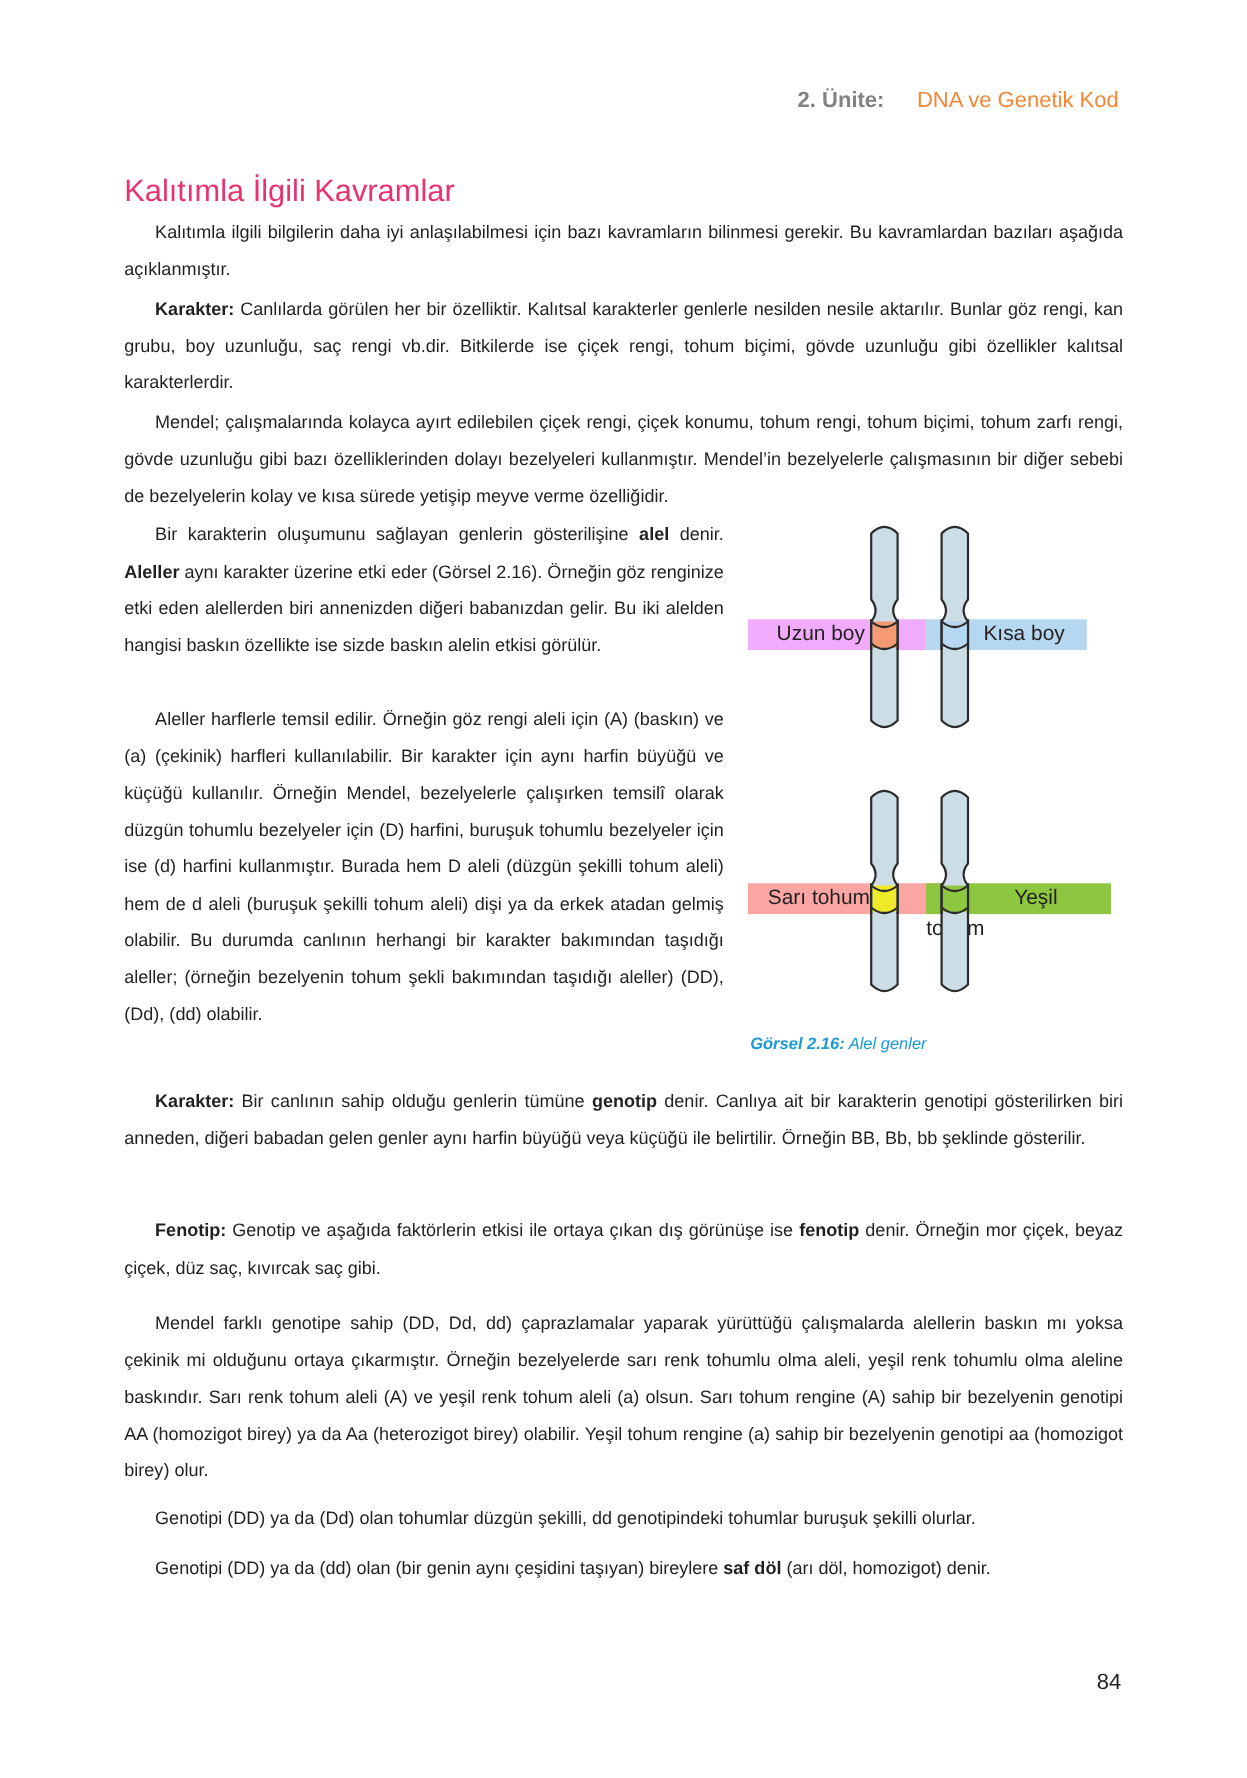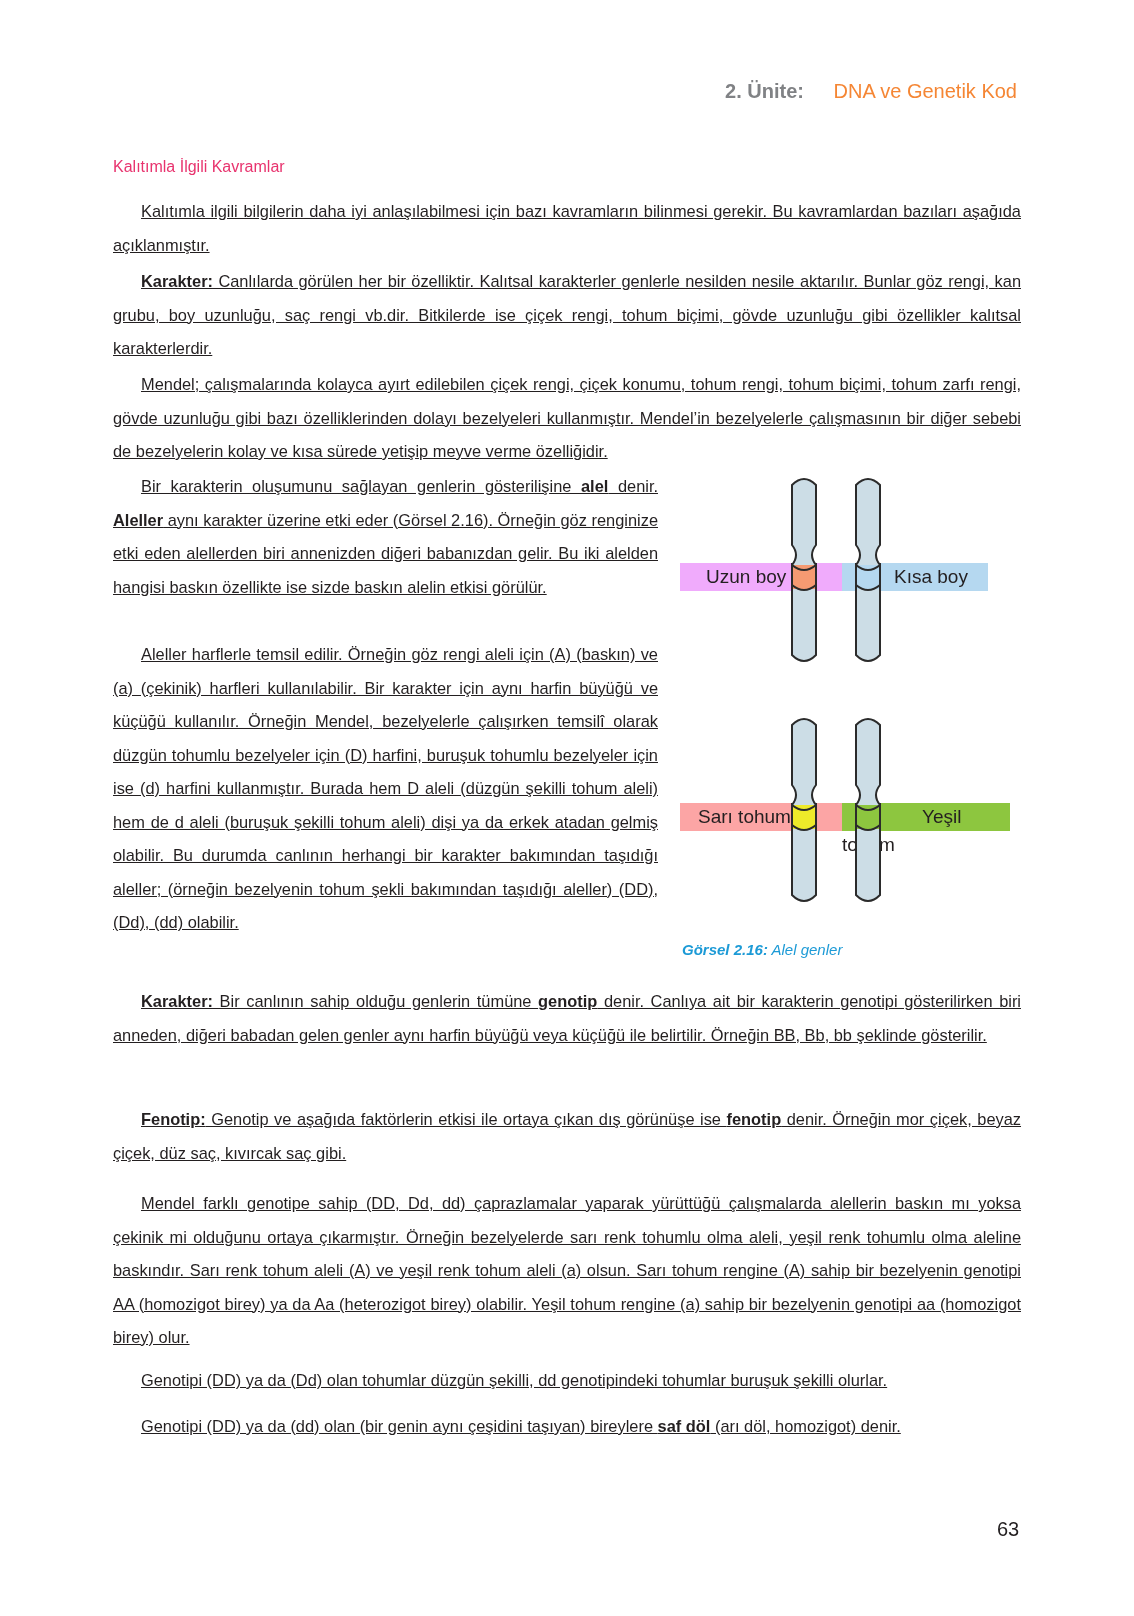--- a/index.html
+++ b/index.html
@@ -1,23 +1,23 @@
 <!DOCTYPE html>
 <html><head>
 <meta charset="utf-8">
 <style>
   html, body { margin:0; padding:0; background:#ffffff; }
   body { width:1134px; height:1616px; position:relative; overflow:hidden;
          font-family:"Liberation Sans", sans-serif; color:#231f20; }
   .header { position:absolute; right:117px; top:80px; font-size:20px; }
   .header .unit { color:#808285; font-weight:bold; }
   .header .topic { color:#f58634;margin-left:24px; }
-  .title { position:absolute; left:113px; top:158px; font-size:16px; color:#e8336e; }
+  .title { position:absolute; left:113px; top:158px; font-size:28px; color:#e8336e; }
   .para { position:absolute; left:113px; width:908px; font-size:16.4px; line-height:33.5px;
-          text-align:justify; margin:0;text-decoration:underline; }
+          text-align:justify; margin:0; }
   .para.narrow { width:545px; }
   .indent { display:inline-block; width:28px; }
   b { font-weight:bold; }
   .figure { position:absolute; left:680px; top:475px; width:345px; height:490px; }
   .band { position:absolute; height:28px; font-size:19px; line-height:28px; color:#231f20; }
   .caption { position:absolute; left:682px; top:941px; font-size:15px; font-style:italic; color:#1c9ad6; }
   .caption b { font-style:italic; }
   .pagenum { position:absolute; left:997px; top:1518px; font-size:20px; color:#231f20; }
 </style>
 </head>
@@ -82,13 +82,13 @@
 <p class="para" style="top:985px"><span class="indent"></span><b>Karakter:</b><span> Bir canlının sahip olduğu genlerin tümüne </span><b>genotip</b><span> denir. Canlıya ait bir karakterin genotipi gösterilirken biri anneden, diğeri babadan gelen genler aynı harfin büyüğü veya küçüğü ile belirtilir. Örneğin BB, Bb, bb şeklinde gösterilir.</span></p>
 
 <p class="para" style="top:1103px"><span class="indent"></span><b>Fenotip:</b><span> Genotip ve aşağıda faktörlerin etkisi ile ortaya çıkan dış görünüşe ise </span><b>fenotip</b><span> denir. Örneğin mor çiçek, beyaz çiçek, düz saç, kıvırcak saç gibi.</span></p>
 
 <p class="para" style="top:1187px"><span class="indent"></span><span>Mendel farklı genotipe sahip (DD, Dd, dd) çaprazlamalar yaparak yürüttüğü çalışmalarda alellerin baskın mı yoksa çekinik mi olduğunu ortaya çıkarmıştır. Örneğin bezelyelerde sarı renk tohumlu olma aleli, yeşil renk tohumlu olma aleline baskındır. Sarı renk tohum aleli (A) ve yeşil renk tohum aleli (a) olsun. Sarı tohum rengine (A) sahip bir bezelyenin genotipi AA (homozigot birey) ya da Aa (heterozigot birey) olabilir. Yeşil tohum rengine (a) sahip bir bezelyenin genotipi aa (homozigot birey) olur.</span></p>
 
 <p class="para" style="top:1364px"><span class="indent"></span><span>Genotipi (DD) ya da (Dd) olan tohumlar düzgün şekilli, dd genotipindeki tohumlar buruşuk şekilli olurlar.</span></p>
 
 <p class="para" style="top:1410px"><span class="indent"></span><span>Genotipi (DD) ya da (dd) olan (bir genin aynı çeşidini taşıyan) bireylere </span><b>saf döl</b><span> (arı döl, homozigot) denir.</span></p>
 
-<div class="pagenum">63</div>
+<div class="pagenum">84</div>
 
 </body></html>

